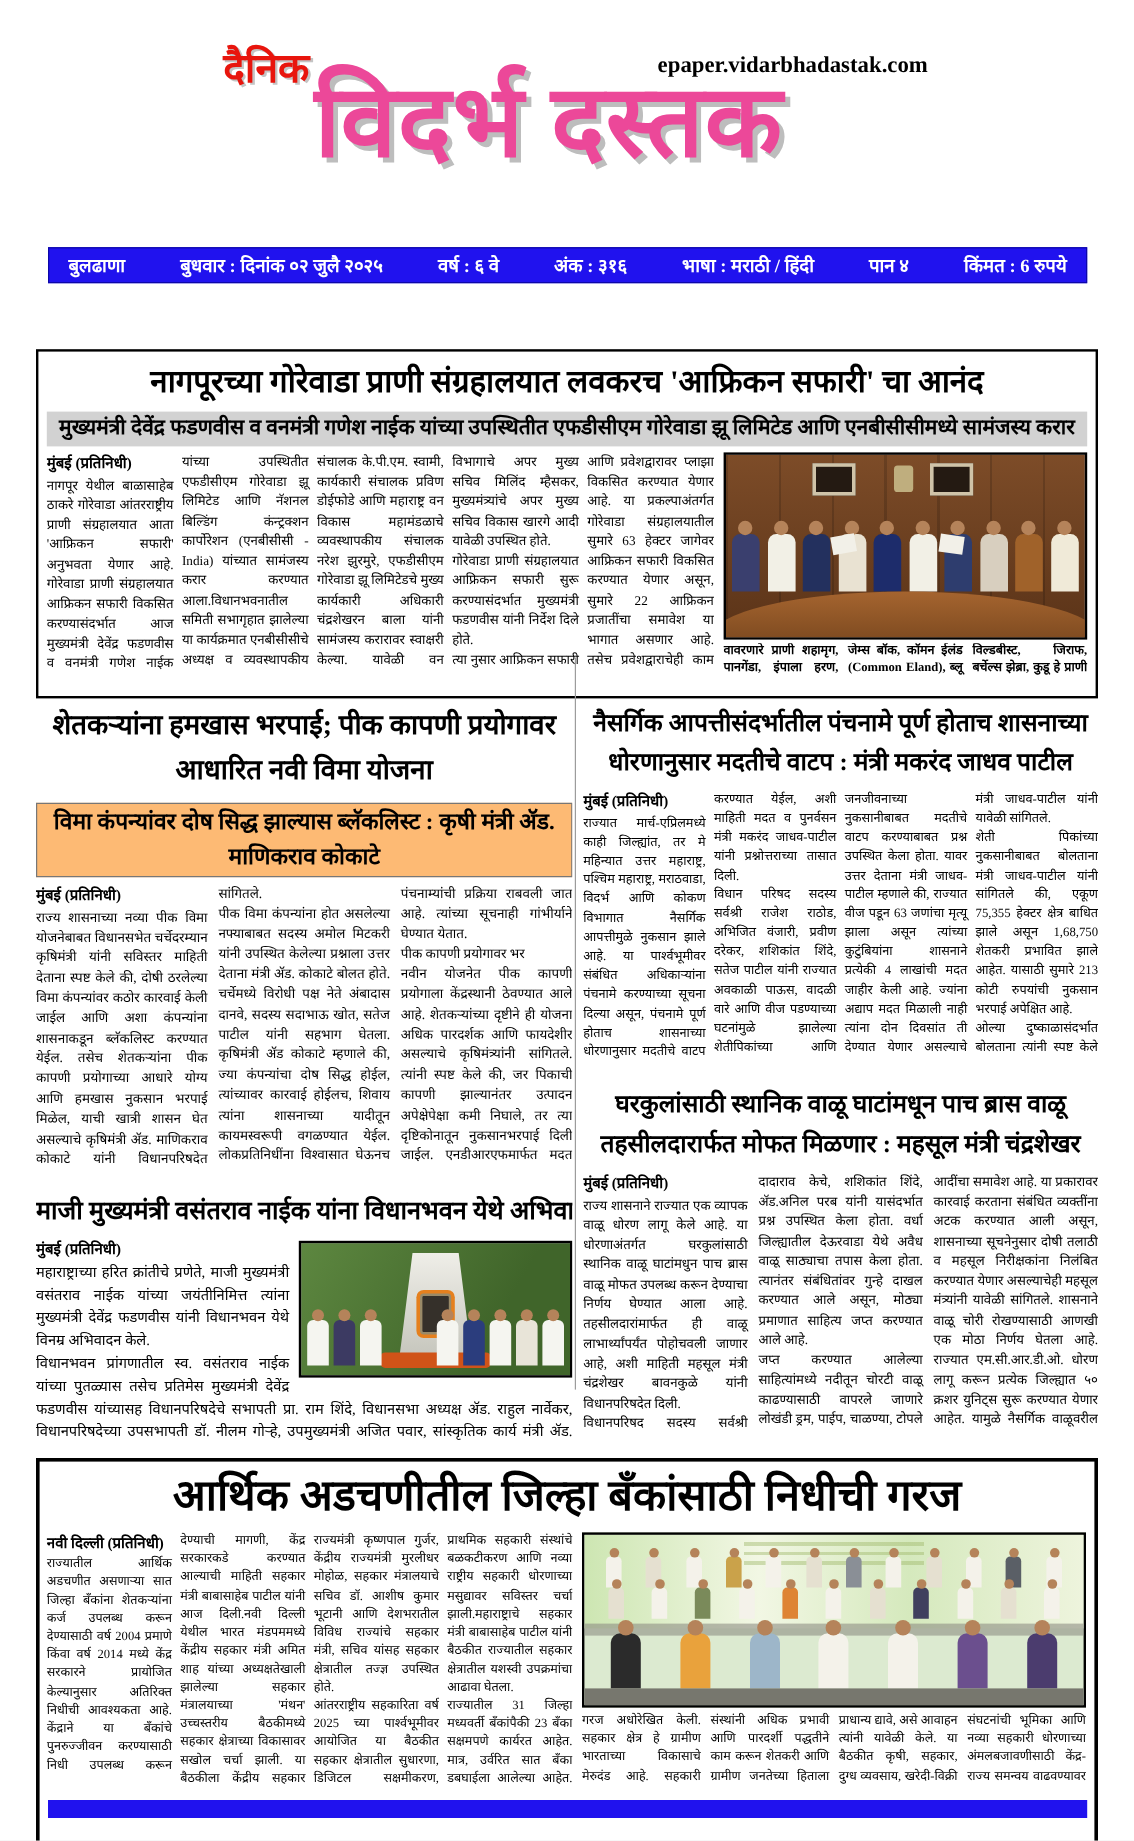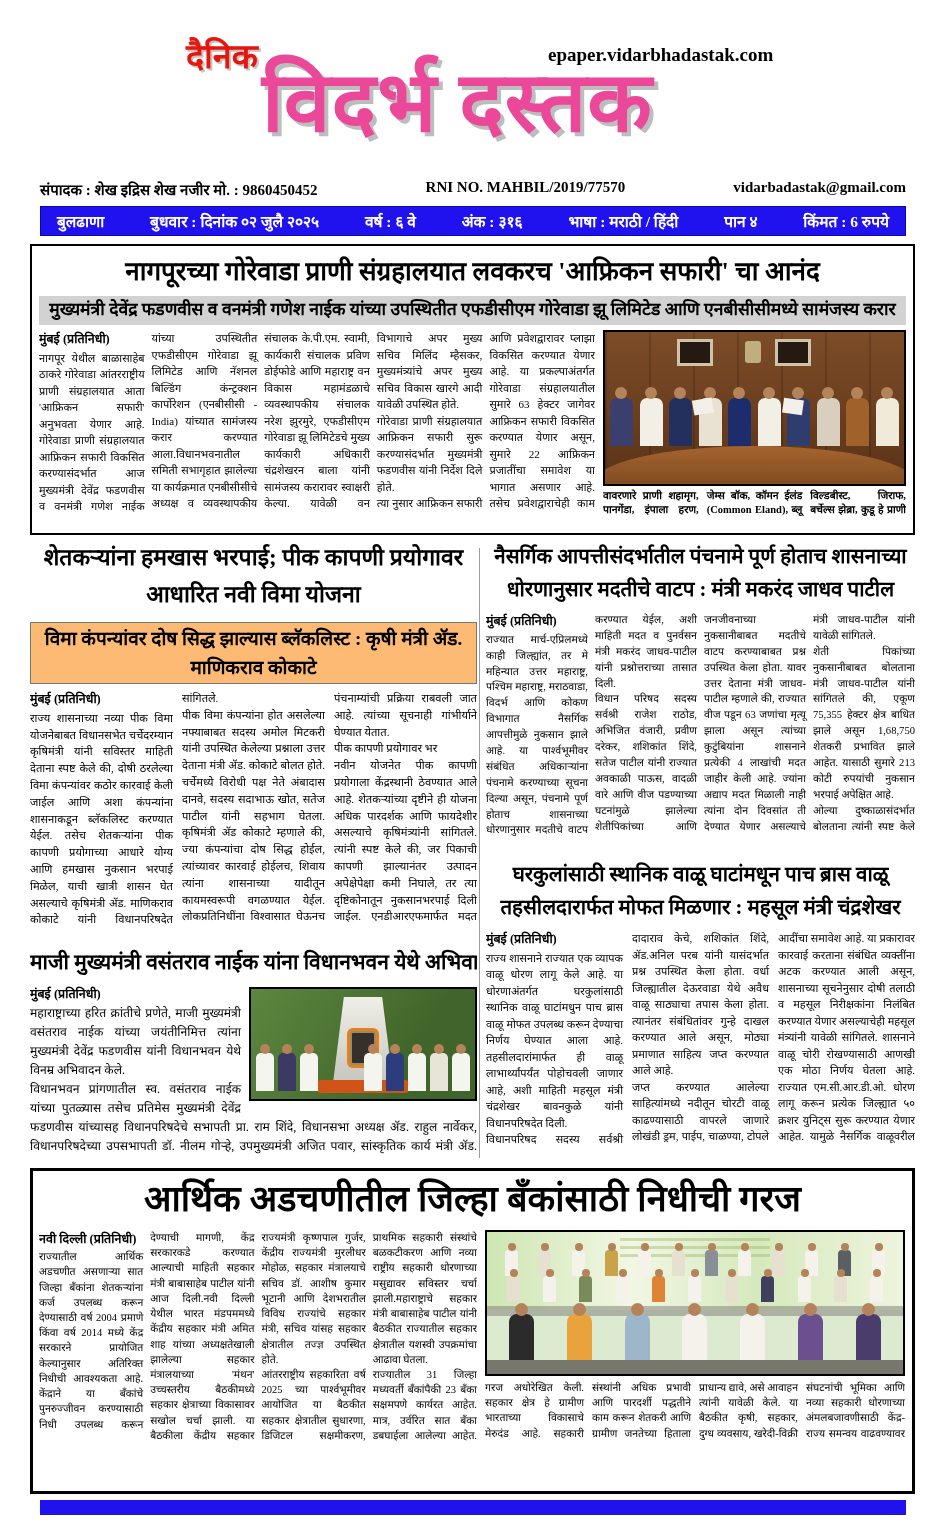--- a/index.html
+++ b/index.html
@@ -15,21 +15,21 @@
               font-size:84px; line-height:1.25; font-weight:bold; color:#ec4899;
               text-shadow:4px 4px 0 #bdbdbd; letter-spacing:1px; white-space:nowrap; overflow:hidden; }
   .pub-row  { position:absolute; left:40px; top:179px; width:866px; display:flex;
               justify-content:space-between; font-size:15px; font-weight:bold; }
   .info-bar { position:absolute; left:40px; top:206px; width:866px; height:30px;
               background:#2012ee; border:1px solid #0d07a8; color:#fff; font-weight:bold;
               font-size:15.5px; display:flex; align-items:center; justify-content:space-between;
               padding:0 16px; }
 
   
-  .story { position:absolute; overflow:hidden; }
+  .story { position:absolute; overflow:hidden;margin-top:47px; }
   .dateline { font-weight:bold; font-size:12.5px; margin-bottom:1px; }
   .bodytext { white-space:pre-line; }
   .cols { text-align:justify; overflow:hidden; }
 
   #story1 { left:30px; top:244px; width:885px; height:291px; border:2px solid #000; padding:3px 7px; }
   #story1 h1 { height:47px; line-height:46px; font-size:26px; text-align:center;
                white-space:nowrap; overflow:hidden; font-weight:bold; }
   .s1-sub { background:#d2d2d2; font-weight:bold; font-size:17.5px; text-align:center;
             padding:2px 4px; line-height:1.35; height:29px; overflow:hidden; }
   .s1-flex { display:flex; gap:8px; margin-top:5px; }
@@ -134,25 +134,20 @@
 </style>
 </head>
 <body>
 
 <div class="page">
 
   <div class="site-url">epaper.vidarbhadastak.com</div>
   <div class="daily">दैनिक</div>
   <div class="masthead">विदर्भ दस्तक</div>
 
-  <div class="pub-row">
-    <span>संपादक : शेख इद्रिस शेख नजीर मो. : 9860450452</span>
-    <span>RNI NO. MAHBIL/2019/77570</span>
-    <span>vidarbadastak@gmail.com</span>
-  </div>
 
   <div class="info-bar">
     <span>बुलढाणा</span>
     <span>बुधवार : दिनांक ०२ जुलै २०२५</span>
     <span>वर्ष : ६ वे</span>
     <span>अंक : ३१६</span>
     <span>भाषा : मराठी / हिंदी</span>
     <span>पान ४</span>
     <span>किंमत : 6 रुपये</span>
   </div>

